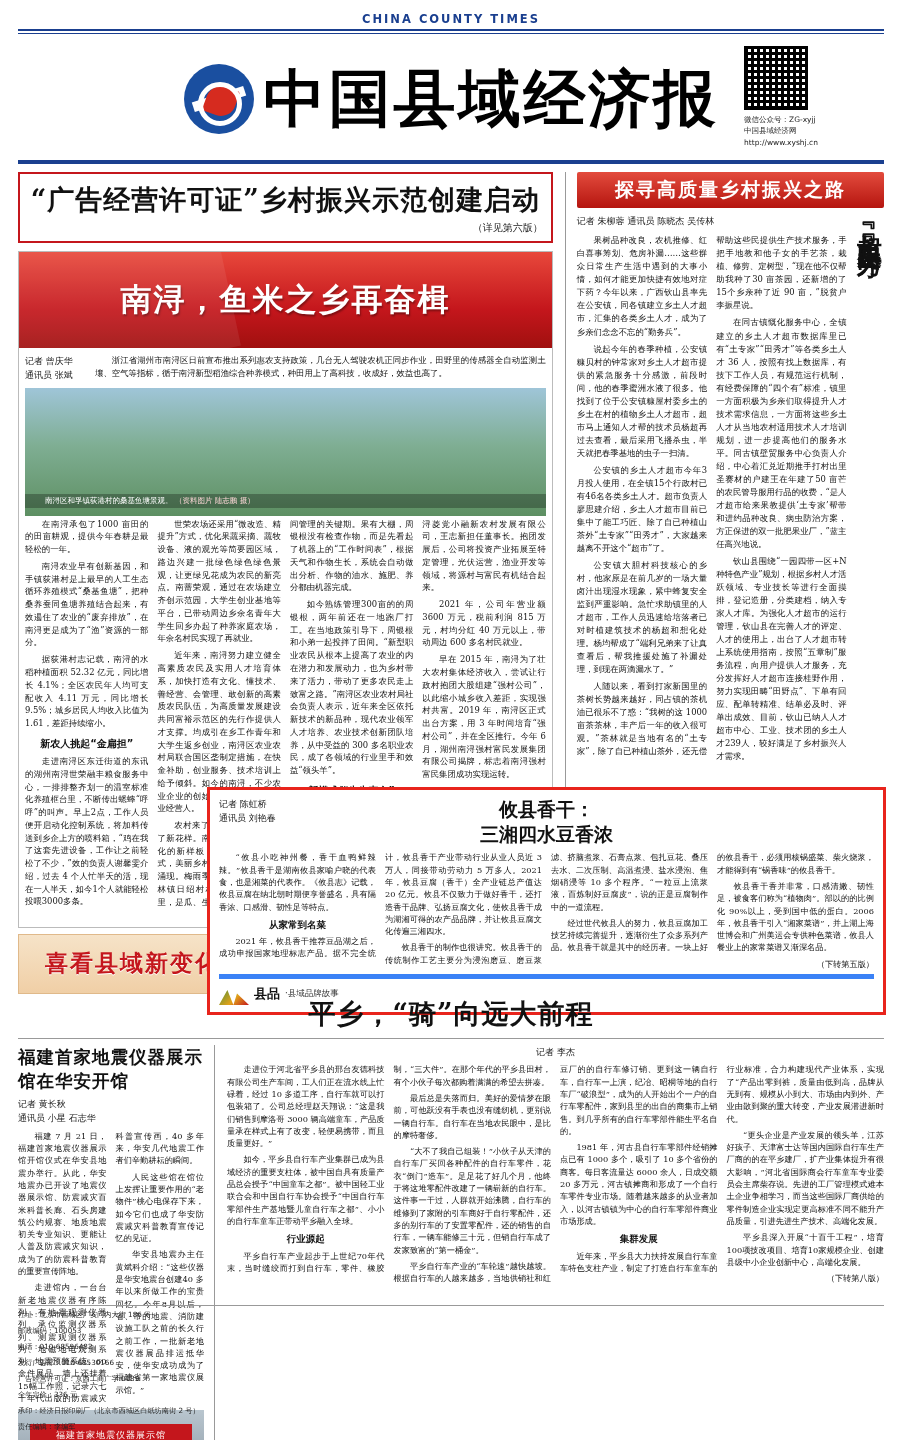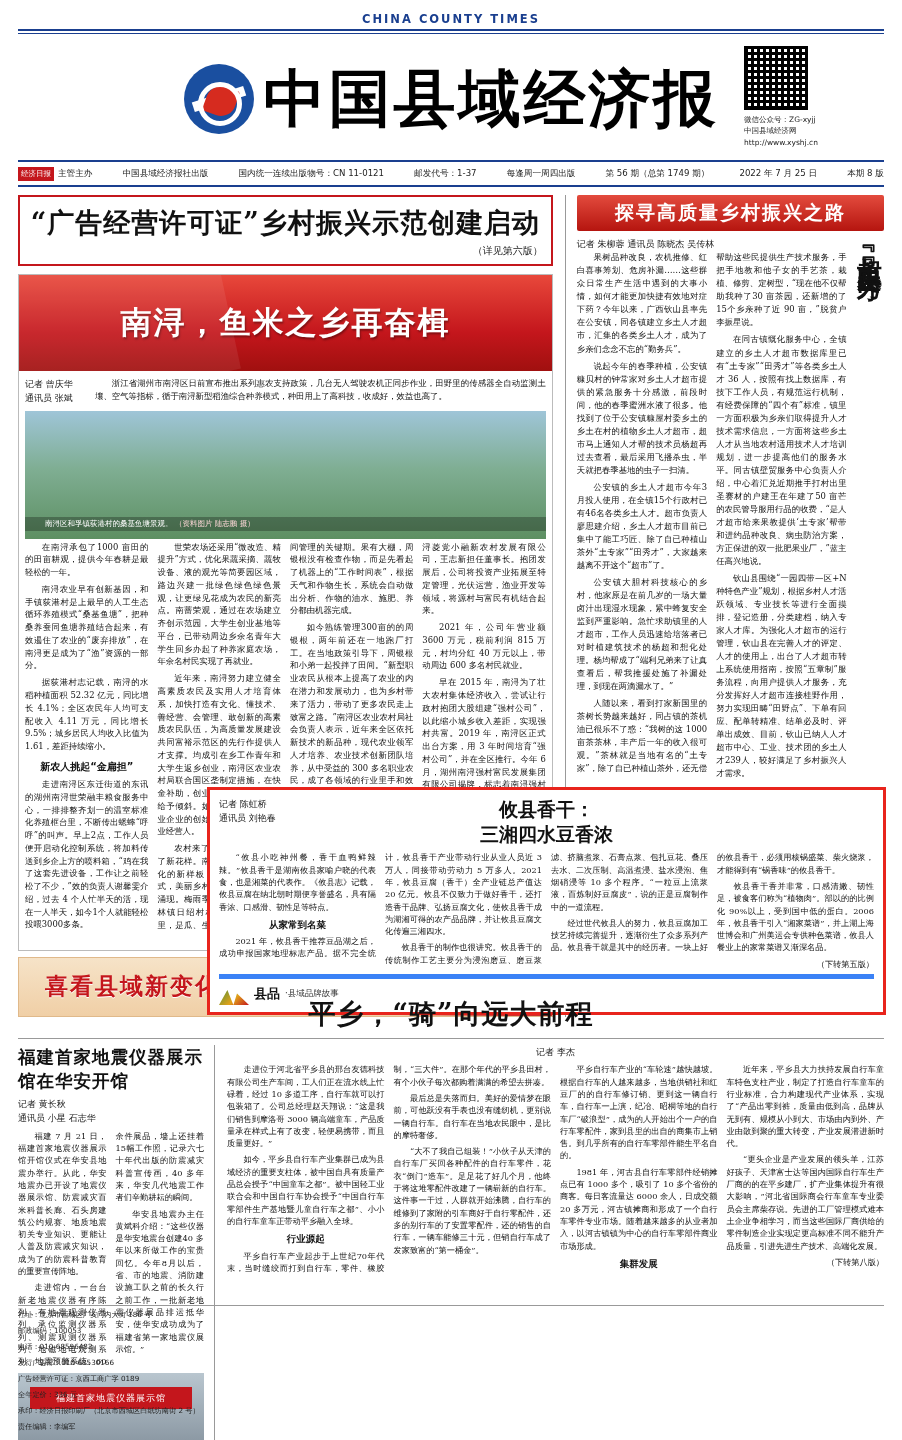--- a/index.html
+++ b/index.html
@@ -53,21 +53,21 @@
   .body-cols p{margin:0 0 4px;text-indent:2em;}
   .sub-h{font-weight:bold;font-size:10px;text-align:center;margin:6px 0 4px;font-family:"DejaVu Sans","Liberation Sans",sans-serif;}
 
   .red-banner{margin-top:6px;height:58px;background:linear-gradient(180deg,#f6e3c8 0%,#f0cfa6 100%);border:1px solid #e0b98a;position:relative;overflow:hidden;display:flex;align-items:center;}
   .red-banner .rb-t{font-family:"DejaVu Serif","Liberation Serif",serif;font-size:23px;font-weight:bold;color:#c4161c;letter-spacing:2px;padding-left:26px;text-shadow:0 1px 0 #fff;}
   .red-banner:after{content:"";position:absolute;right:0;top:0;width:150px;height:100%;background:linear-gradient(90deg,rgba(196,22,28,0) 0%,rgba(196,22,28,.85) 70%);}
 
   
   .vert-head{writing-mode:vertical-rl;text-orientation:upright;font-family:"DejaVu Serif","Liberation Serif",serif;font-weight:bold;font-size:25px;line-height:1.18;letter-spacing:2px;height:430px;}
   .r-title{background:linear-gradient(180deg,#e34b3d,#b5150f);color:#fff;text-align:center;font-family:"DejaVu Serif","Liberation Serif",serif;font-weight:bold;font-size:19px;padding:5px 0;letter-spacing:2px;border-radius:2px;}
-  .r-body{column-count:2;column-gap:9px;font-size:8.4px;line-height:1.55;text-align:justify;font-family:"DejaVu Serif","Liberation Serif",serif;}
+  .r-body{column-count:2;column-gap:9px;font-size:8.4px;line-height:1.55;text-align:justify;font-family:"DejaVu Serif","Liberation Serif",serif;margin-top:6px;}
   .r-body p{margin:0 0 4px;text-indent:2em;}
 
   
   .hl-wrap{position:absolute;left:207px;top:787px;width:679px;border:3px solid #e8241c;background:#fff;box-sizing:border-box;padding:7px 9px;}
   .hl-head{font-family:"DejaVu Serif","Liberation Serif",serif;font-weight:bold;font-size:19px;text-align:center;line-height:1.3;}
   .hl-cols{column-count:4;column-gap:9px;font-size:8.2px;line-height:1.5;text-align:justify;font-family:"DejaVu Serif","Liberation Serif",serif;margin-top:5px;}
   .hl-cols p{margin:0 0 4px;text-indent:2em;}
   .sub-h2{font-weight:bold;font-size:9.5px;text-align:center;margin:5px 0 3px;font-family:"DejaVu Sans","Liberation Sans",sans-serif;}
   .brand-box{margin-top:4px;border-top:5px solid #3b82f6;padding-top:4px;display:flex;align-items:center;gap:5px;}
   .brand-logo{width:30px;height:22px;background:linear-gradient(135deg,#2e8b3f,#e0a21a 60%,#c4161c);clip-path:polygon(0 100%,28% 32%,48% 100%,60% 48%,100% 100%);flex:none;}
@@ -110,30 +110,20 @@
     <div class="paper-name">中国县域经济报</div>
     <div class="qr-block">
       <div class="qr"></div>
       <div class="qr-txt">微信公众号：ZG-xyjj</div>
       <div class="qr-txt">中国县域经济网</div>
       <div class="qr-txt">http://www.xyshj.cn</div>
     </div>
   </div>
 
   <div class="info-rule"></div>
-  <div class="infoline">
-    <span><span class="seal">经济日报</span><span>主管主办</span></span>
-    <span>中国县域经济报社出版</span>
-    <span>国内统一连续出版物号：CN 11-0121</span>
-    <span>邮发代号：1-37</span>
-    <span>每逢周一周四出版</span>
-    <span>第 56 期（总第 1749 期）</span>
-    <span>2022 年 7 月 25 日</span>
-    <span>本期 8 版</span>
-  </div>
   <div class="info-rule-b"></div>
 
   <div class="cols">
 
     <div class="left">
       <div class="headline-box">
         <div class="headline">“广告经营许可证”乡村振兴示范创建启动</div>
         <div class="headline-sub">（详见第六版）</div>
       </div>
 
@@ -236,20 +226,21 @@
     <div class="hr-thin"></div>
 
     <div class="bottom-cols">
       <div class="b-left">
         <div class="sec-title">福建首家地震仪器展示馆在华安开馆</div>
         <div class="byline">记者  黄长秋</div>
         <div class="byline">通讯员  小星  石志华</div>
         <div class="txt2" style="margin-top:4px;">
           <p>福建  7 月 21 日，福建首家地震仪器展示馆开馆仪式在华安县地震办举行。从此，华安地震办已开设了地震仪器展示馆、防震减灾百米科普长廊、石头房建筑公约规赛、地质地震初关专业知识、更能让人普及防震减灾知识，成为了的防震科普教育的重要宣传阵地。</p>
           <p>走进馆内，一台台新老地震仪器有序陈列，有地震观测仪器列、承位监测仪器系列、测震观测仪器系列、地磁地电观测系列、地震预警系统、60 余件展品，墙上还挂着15幅工作照，记录六七十年代出版的防震减灾科普宣传画，40 多年来，华安几代地震工作者们辛勤耕耘的瞬间。</p>
+          <p>人民这些馆在馆位上发挥让重要作用的“老物件”桃心电保存下来，如今它们也成了华安防震减灾科普教育宣传记忆的见证。</p>
           <p>华安县地震办主任黄斌科介绍：“这些仪器是华安地震台创建40 多年以来所做工作的宝贵回忆。今年8月以后，省、市的地震、消防建设施工队之前的长久行之前工作，一批新老地震仪器展品排运抵华安，使华安成功成为了福建省第一家地震仪展示馆。”</p>
         </div>
         <div class="photo2">
           <div class="plaque">福建首家地震仪器展示馆</div>
 
         </div>
       </div>
 
       <div class="b-mid">
         <div class="byline" style="text-align:center;margin-bottom:4px;">记者  李杰</div>
@@ -258,20 +249,21 @@
           <p>如今，平乡县自行车产业集群已成为县域经济的重要支柱体，被中国自具有质量产品总会授予“中国童车之都”。被中国轻工业联合会和中国自行车协会授予“中国自行车零部件生产基地暨儿童自行车之都”、小小的自行车童车正带动平乡融入全球。</p>
           <div class="sub-h2">行业源起</div>
           <p>平乡自行车产业起步于上世纪70年代末，当时缝绞而打到自行车，零件、橡胶制，“三大件”。在那个年代的平乡县田村，有个小伙子每次都购着满满的希望去拼凑。</p>
           <p>最后总是失落而归。美好的爱情梦在眼前，可他跃没有手表也没有缝纫机，更别说一辆自行车。自行车在当地农民眼中，是比的摩特奢侈。</p>
           <p>“大不了我自己组装！”小伙子从天津的自行车厂买回各种配件的自行车零件，花衣“倒门”造车”。足足花了好几个月，他终于将这堆零配件改建了一辆崭新的自行车。这件事一干过，人群就开始沸腾，自行车的维修到了家附的引车商好于自行零配件，还多的别行车的了安置零配件，还的销售的自行车，一辆车能修三十元，但销自行车成了发家致富的“第一桶金”。</p>
           <p>平乡自行车产业的“车轮速”越快越坡。根据自行车的人越来越多，当地供销社和红豆厂的的自行车修订销、更到这一辆自行车，自行车一上演，纪冶、昭桐等地的自行车厂“破浪型”，成为的人开始出个一户的自行车零配件，家到县里的出自的商集市上销售。到几乎所有的自行车零部件能生平名自的。</p>
           <p>1981 年，河古县自行车零部件经销摊点已有 1000 多个，吸引了 10 多个省份的商客。每日客流量达 6000 余人，日成交额 20 多万元，河古镇摊商和形成了一个自行车零件专业市场。随着越来越多的从业者加入，以河古镇镇为中心的自行车零部件商业市场形成。</p>
           <div class="sub-h2">集群发展</div>
           <p>近年来，平乡县大力扶持发展自行车童车特色支柱产业，制定了打造自行车童车的行业标准，合力构建现代产业体系，实现了“产品出零到裤，质量由低到高，品牌从无到有、规模从小到大、市场由内到外、产业由散到聚的重大转变，产业发展潜进新时代。</p>
           <p>“更头企业是产业发展的领头羊，江苏好孩子、天津富士达等国内国际自行车生产厂商的的在平乡建厂，扩产业集体提升有很大影响，”河北省国际商会行车童车专业委员会主席柴存说。先进的工厂管理模式难本土企业争相学习，而当这些国际厂商供给的零件制造企业实现定更高标准不同不能升产品质量，引进先进生产技术、高端化发展。</p>
+          <p>平乡县深入开展“十百千工程”，培育100项技改项目、培育10家规模企业、创建县级中小企业创新中心，高端化发展。</p>
           <p style="text-align:right;">（下转第八版）</p>
         </div>
       </div>
     </div>
   </div>
 
   <div class="footer">
     <span>社址：北京市西城区广安门内大街 186 号</span>
     <span>邮政编码：100053</span>
     <span>电话：010-68596482</span>

